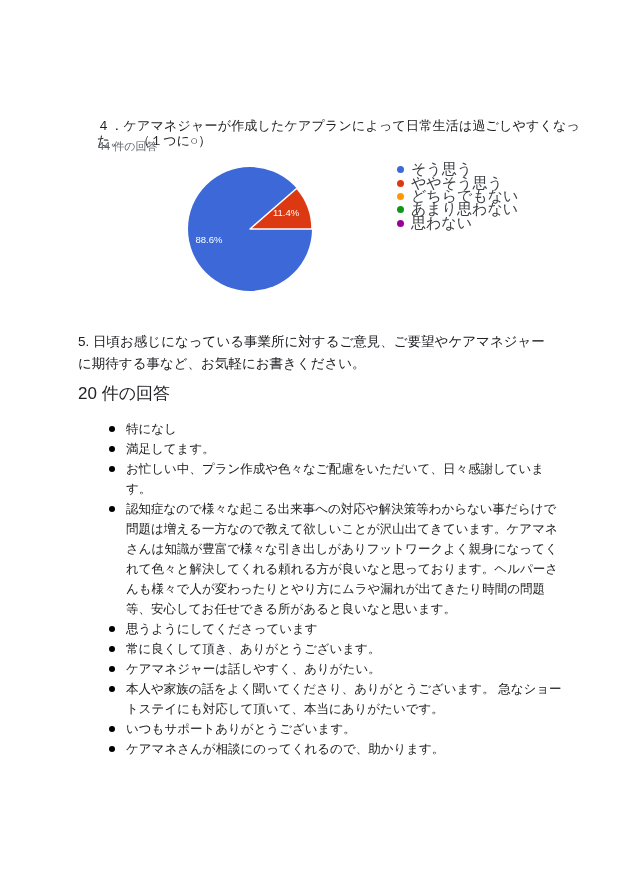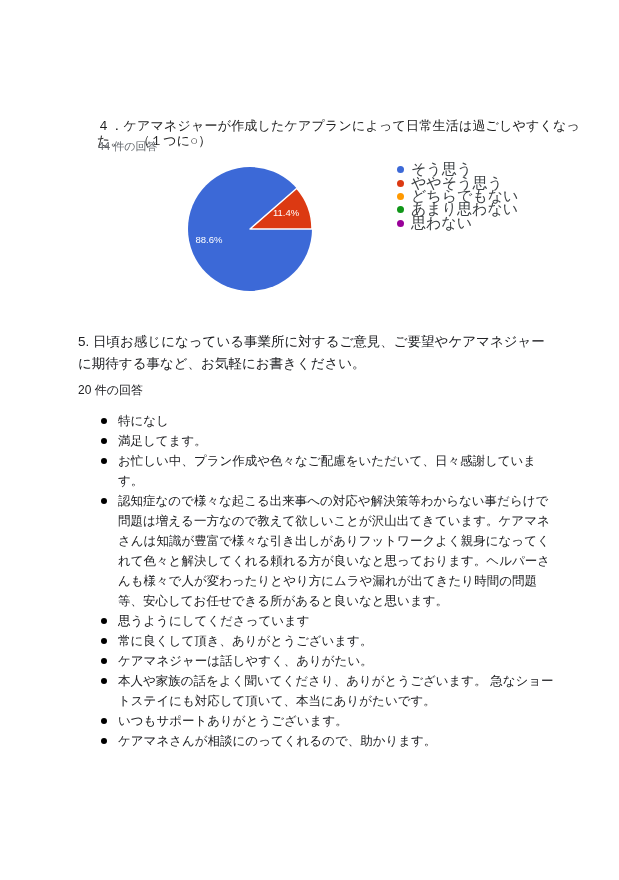--- a/index.html
+++ b/index.html
@@ -26,25 +26,25 @@
   .dot-2 { background:#FF9900; }
   .dot-3 { background:#109618; }
   .dot-4 { background:#990099; }
   .legend-label { font-size:15px; color:#3c4043; white-space:nowrap; }
   .q5-title {
     position:absolute; left:78px; top:331px; width:468px;
     font-size:13.5px; line-height:22px; color:#202124;
   }
   .q5-count {
     position:absolute; left:78px; top:382px;
-    font-size:12px; color:#202124;
+    font-size:17px; color:#202124;
   }
   .responses {
     position:absolute; left:78px; top:403px; width:470px;
-    margin:8px; padding:0; list-style:none;
+    margin:16px; padding:0; list-style:none;
     font-size:12.5px; line-height:20px; color:#202124;
   }
   .responses li { position:relative; padding-left:32px; }
   .bullet {
     position:absolute; left:15px; top:7px;
     width:6px; height:6px; border-radius:50%; background:#000000;
   }
 </style>
 </head>
 <body>

